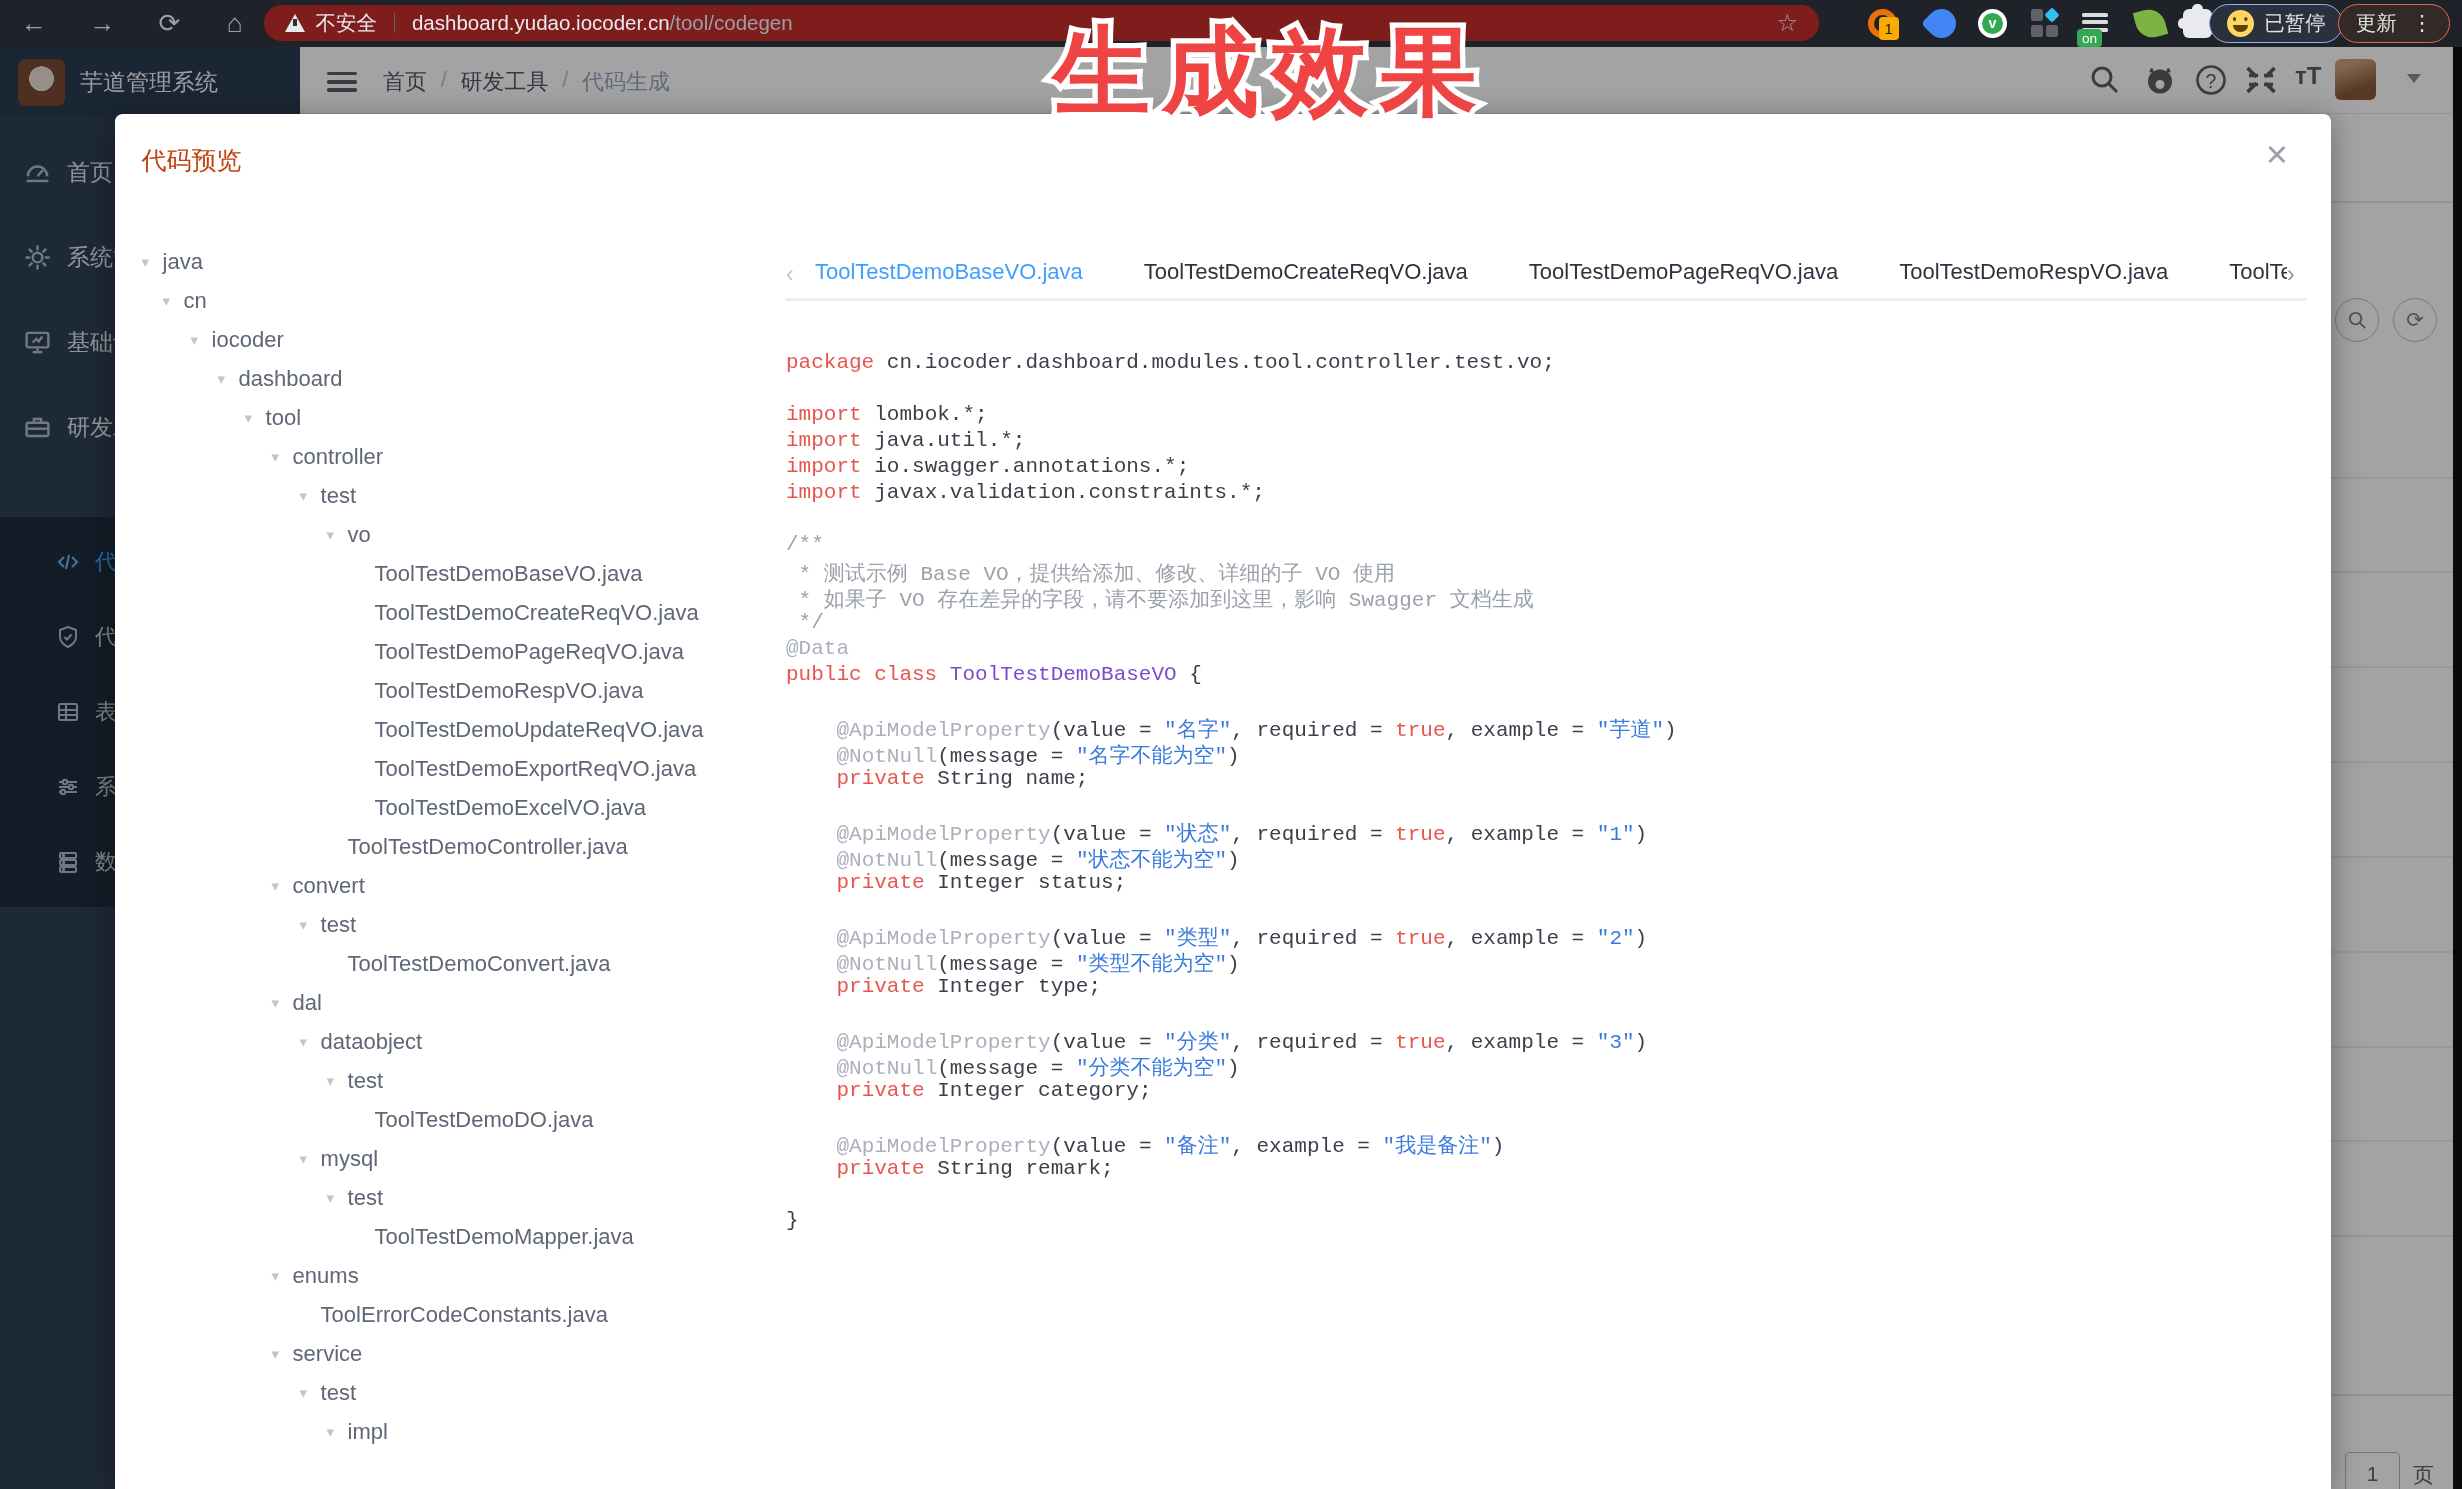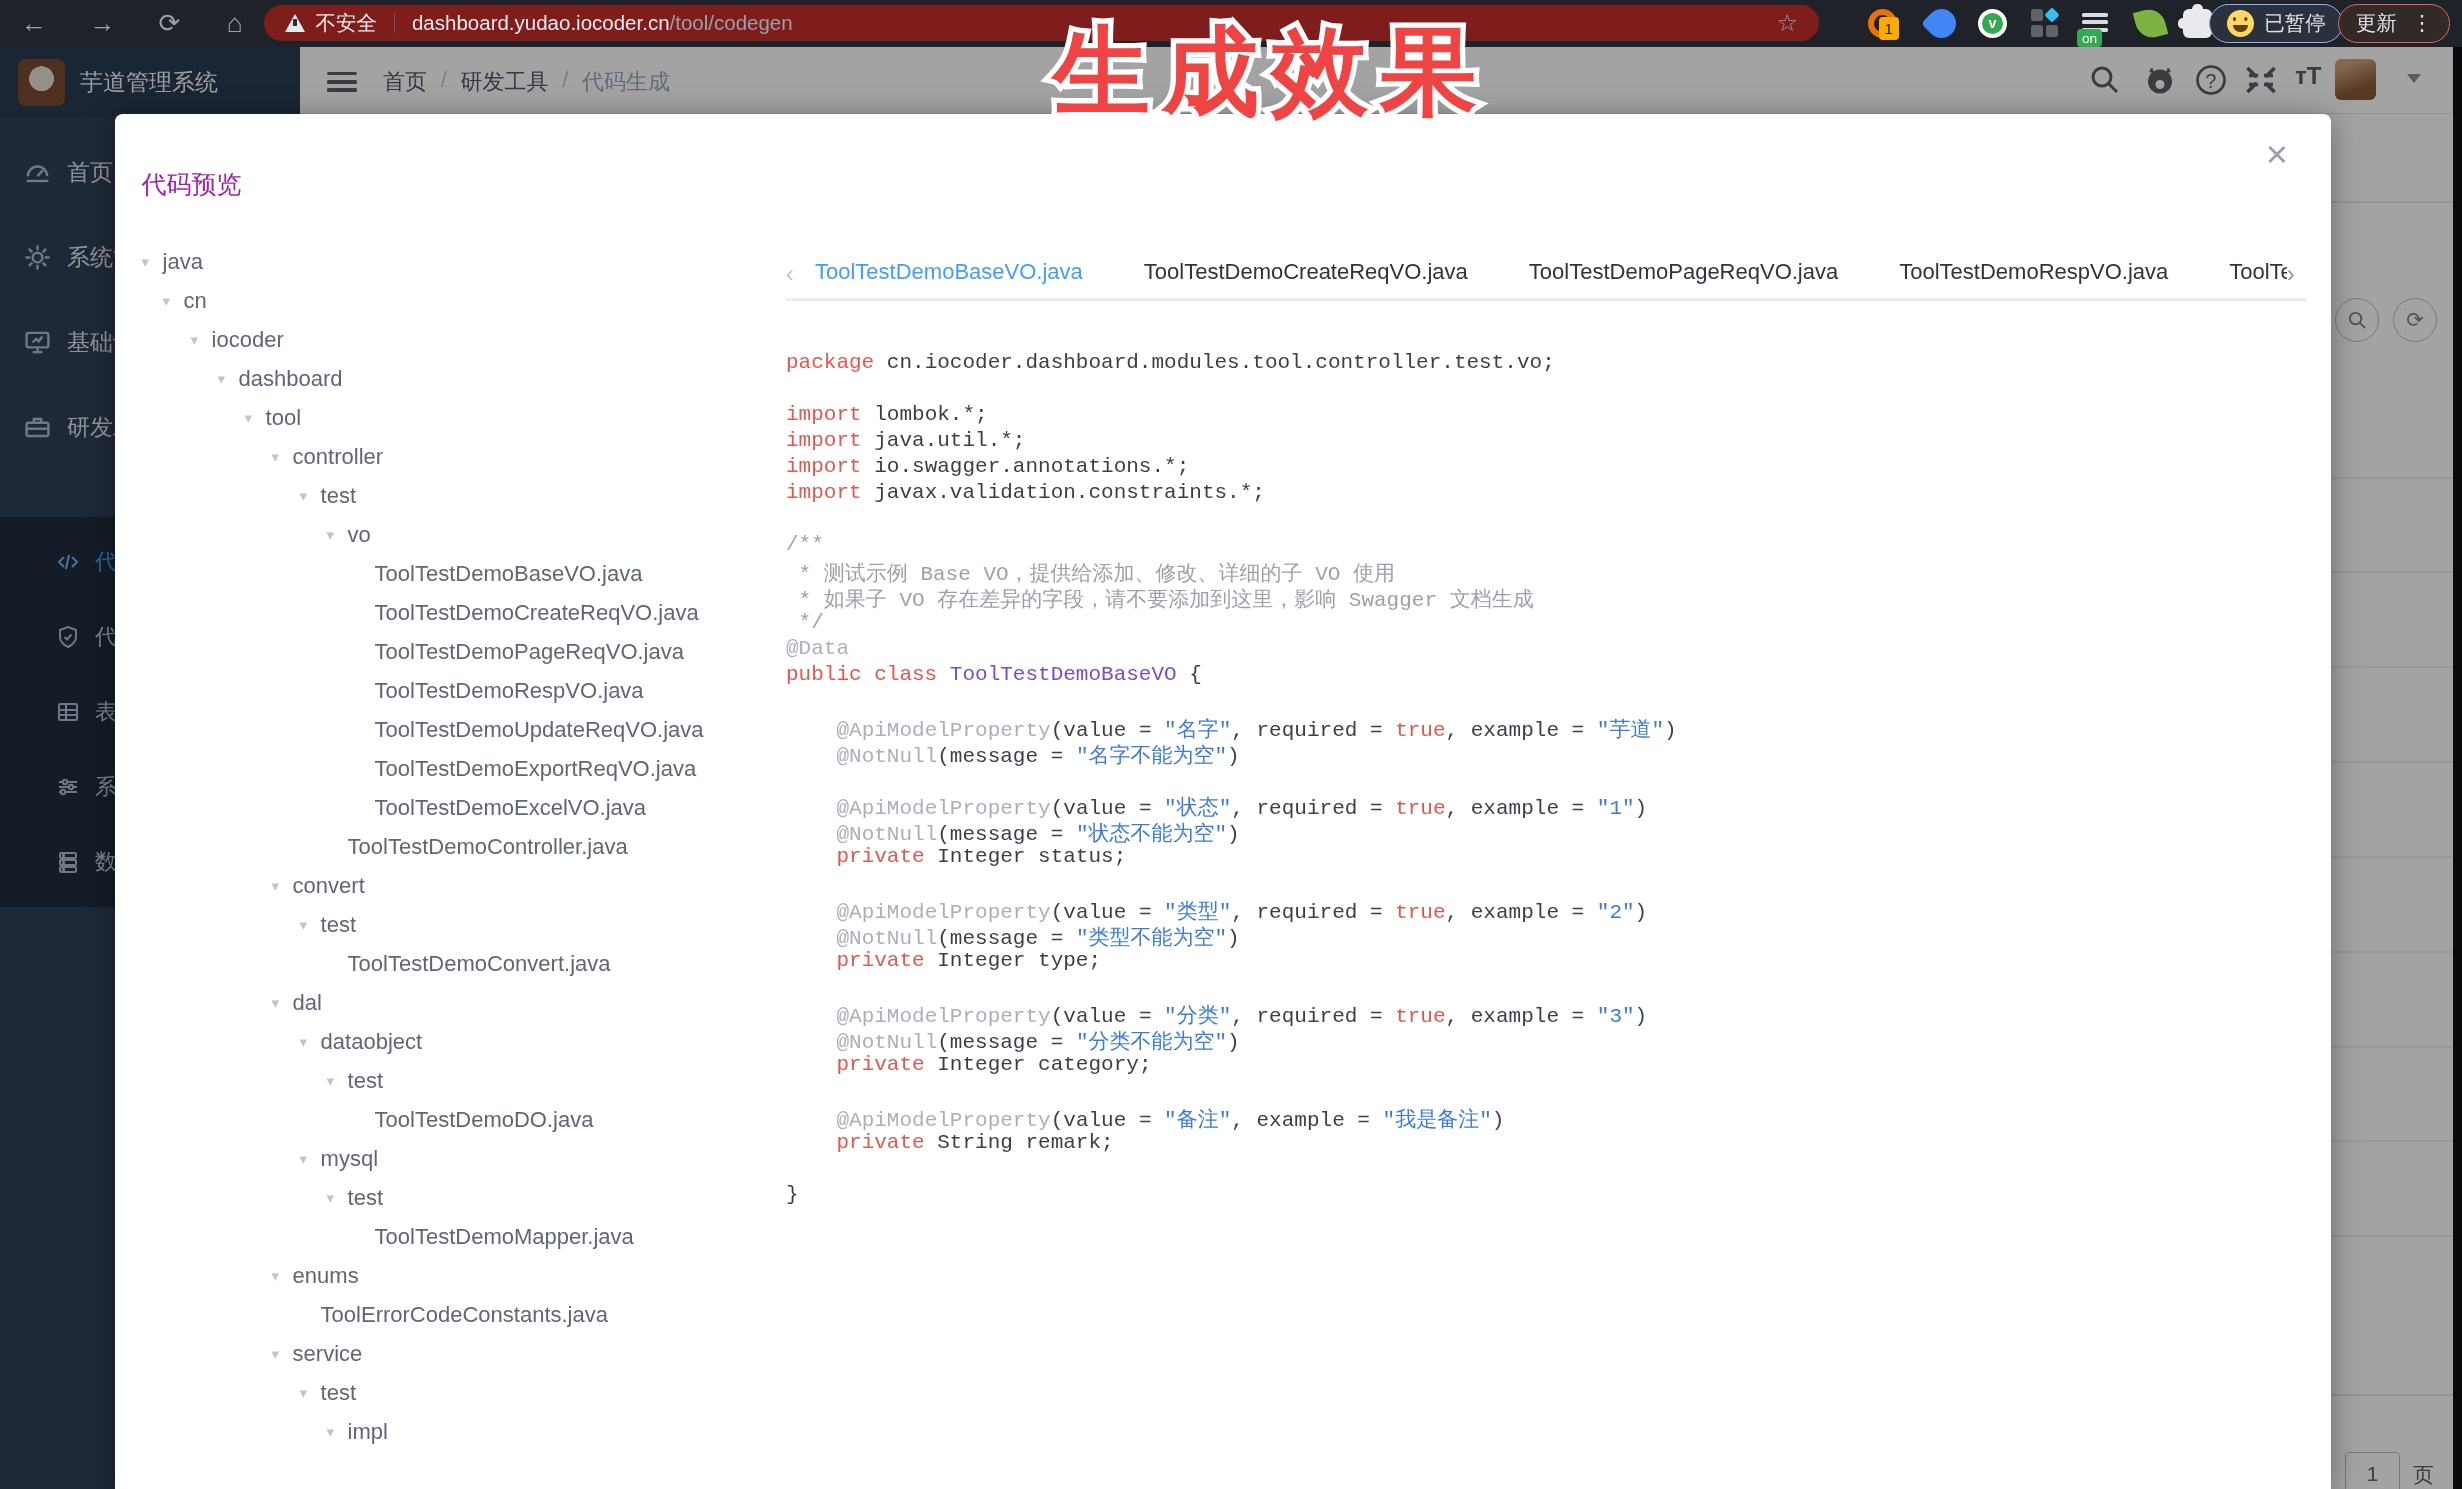--- a/index.html
+++ b/index.html
@@ -90,21 +90,21 @@
     border-radius:4.6px; color:#606266; font-size:21px; text-align:center; line-height:42px; background:#fff; }
   #goto-unit { position:absolute; left:383px; top:1347px; color:#606266; font-size:21px; }
   #scroll-strip { position:absolute; left:2453px; top:47px; width:10px; height:1443px; background:#101114; z-index:2; }
 
   
   #mask { position:absolute; left:0; top:47px; width:2462px; height:1443px; background:rgba(0,0,0,.36); z-index:40; }
 
   
   #modal { position:absolute; left:115px; top:114px; width:2216px; height:1376px; background:#fff;
     border-radius:7.6px 7.6px 0 0; box-shadow:0 4.6px 30px rgba(0,0,0,.35); z-index:50; }
-  #modal-title { position:absolute; left:26.6px; top:30px; font-size:25px; color:#a21caf;margin-top:24px; }
+  #modal-title { position:absolute; left:26.6px; top:30px; font-size:25px; color:#c2410c; }
   #modal-close { position:absolute; right:42px; top:27px; font-size:29px; color:#9aa0ab; line-height:1; }
 
   #tree { position:absolute; left:26.6px; top:128px; width:645px; height:1248px; overflow:hidden; }
   .tree-row { height:39px; display:flex; align-items:center; white-space:nowrap; cursor:default; }
   .tree-caret { width:21px; font-size:15px; color:#c0c4cc; flex:0 0 21px; }
   .tree-label { font-size:22px; color:#5f6675; }
 
   #tabs { position:absolute; left:671px; top:137px; width:1521px; height:47px; display:flex; align-items:center; }
   .tab-arrow { font-size:23px; color:#c0c4cc; width:20px; flex:0 0 auto; }
   .tab-arrow.right { position:absolute; right:0; color:#909399; }
@@ -505,20 +505,21 @@
         <div class="code-line">&nbsp;</div>
         <div class="code-line"><span class="tk-c">/**</span></div>
         <div class="code-line"><span class="tk-c"> * 测试示例 Base VO，提供给添加、修改、详细的子 VO 使用</span></div>
         <div class="code-line"><span class="tk-c"> * 如果子 VO 存在差异的字段，请不要添加到这里，影响 Swagger 文档生成</span></div>
         <div class="code-line"><span class="tk-c"> */</span></div>
         <div class="code-line"><span class="tk-m">@Data</span></div>
         <div class="code-line"><span class="tk-k">public class</span><span class="tk-p"> </span><span class="tk-t">ToolTestDemoBaseVO</span><span class="tk-p"> {</span></div>
         <div class="code-line">&nbsp;</div>
         <div class="code-line"><span class="tk-p">    </span><span class="tk-m">@ApiModelProperty</span><span class="tk-p">(value = </span><span class="tk-s">"名字"</span><span class="tk-p">, required = </span><span class="tk-k">true</span><span class="tk-p">, example = </span><span class="tk-s">"芋道"</span><span class="tk-p">)</span></div>
         <div class="code-line"><span class="tk-p">    </span><span class="tk-m">@NotNull</span><span class="tk-p">(message = </span><span class="tk-s">"名字不能为空"</span><span class="tk-p">)</span></div>
+        <div class="code-line"><span class="tk-p">    </span><span class="tk-k">private</span><span class="tk-p"> String name;</span></div>
         <div class="code-line">&nbsp;</div>
         <div class="code-line"><span class="tk-p">    </span><span class="tk-m">@ApiModelProperty</span><span class="tk-p">(value = </span><span class="tk-s">"状态"</span><span class="tk-p">, required = </span><span class="tk-k">true</span><span class="tk-p">, example = </span><span class="tk-s">"1"</span><span class="tk-p">)</span></div>
         <div class="code-line"><span class="tk-p">    </span><span class="tk-m">@NotNull</span><span class="tk-p">(message = </span><span class="tk-s">"状态不能为空"</span><span class="tk-p">)</span></div>
         <div class="code-line"><span class="tk-p">    </span><span class="tk-k">private</span><span class="tk-p"> Integer status;</span></div>
         <div class="code-line">&nbsp;</div>
         <div class="code-line"><span class="tk-p">    </span><span class="tk-m">@ApiModelProperty</span><span class="tk-p">(value = </span><span class="tk-s">"类型"</span><span class="tk-p">, required = </span><span class="tk-k">true</span><span class="tk-p">, example = </span><span class="tk-s">"2"</span><span class="tk-p">)</span></div>
         <div class="code-line"><span class="tk-p">    </span><span class="tk-m">@NotNull</span><span class="tk-p">(message = </span><span class="tk-s">"类型不能为空"</span><span class="tk-p">)</span></div>
         <div class="code-line"><span class="tk-p">    </span><span class="tk-k">private</span><span class="tk-p"> Integer type;</span></div>
         <div class="code-line">&nbsp;</div>
         <div class="code-line"><span class="tk-p">    </span><span class="tk-m">@ApiModelProperty</span><span class="tk-p">(value = </span><span class="tk-s">"分类"</span><span class="tk-p">, required = </span><span class="tk-k">true</span><span class="tk-p">, example = </span><span class="tk-s">"3"</span><span class="tk-p">)</span></div>

